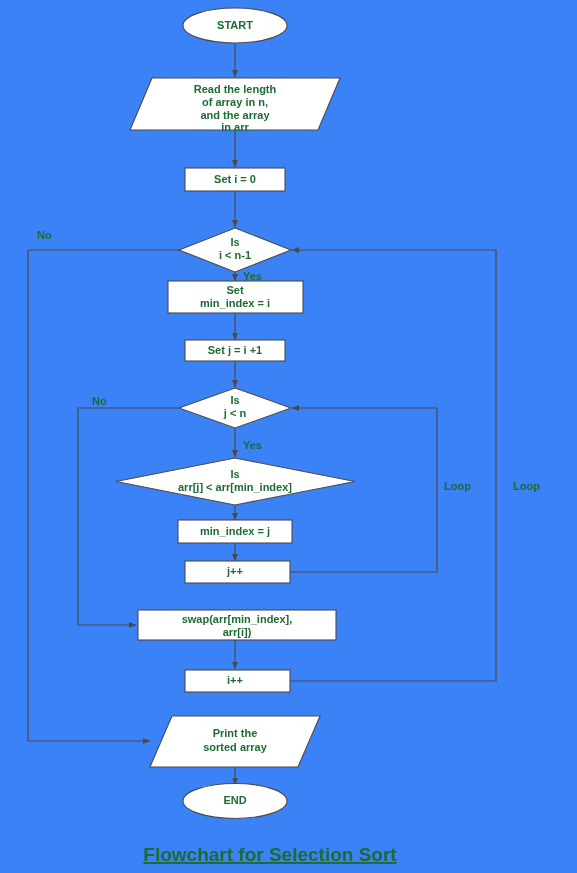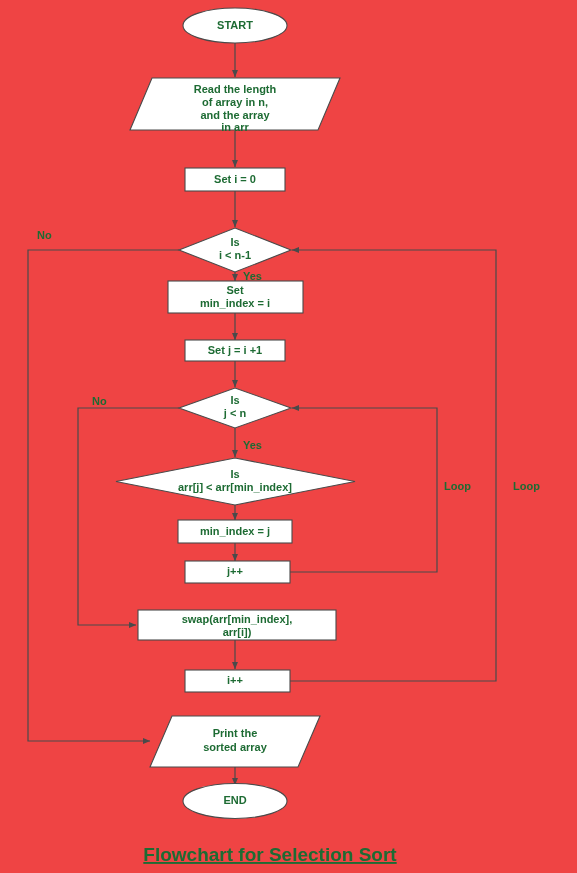--- a/index.html
+++ b/index.html
@@ -8,21 +8,21 @@
     padding: 0;
     background: #ffffff;
   }
   body {
     font-family: "Liberation Sans", sans-serif;
   }
   #canvas {
     position: relative;
     width: 577px;
     height: 873px;
-    background: #ef4444;
+    background: #3b82f6;
     overflow: hidden;
   }
   #flow-svg {
     position: absolute;
     left: 0;
     top: 0;
     width: 577px;
     height: 873px;
   }
   .shape-text {

